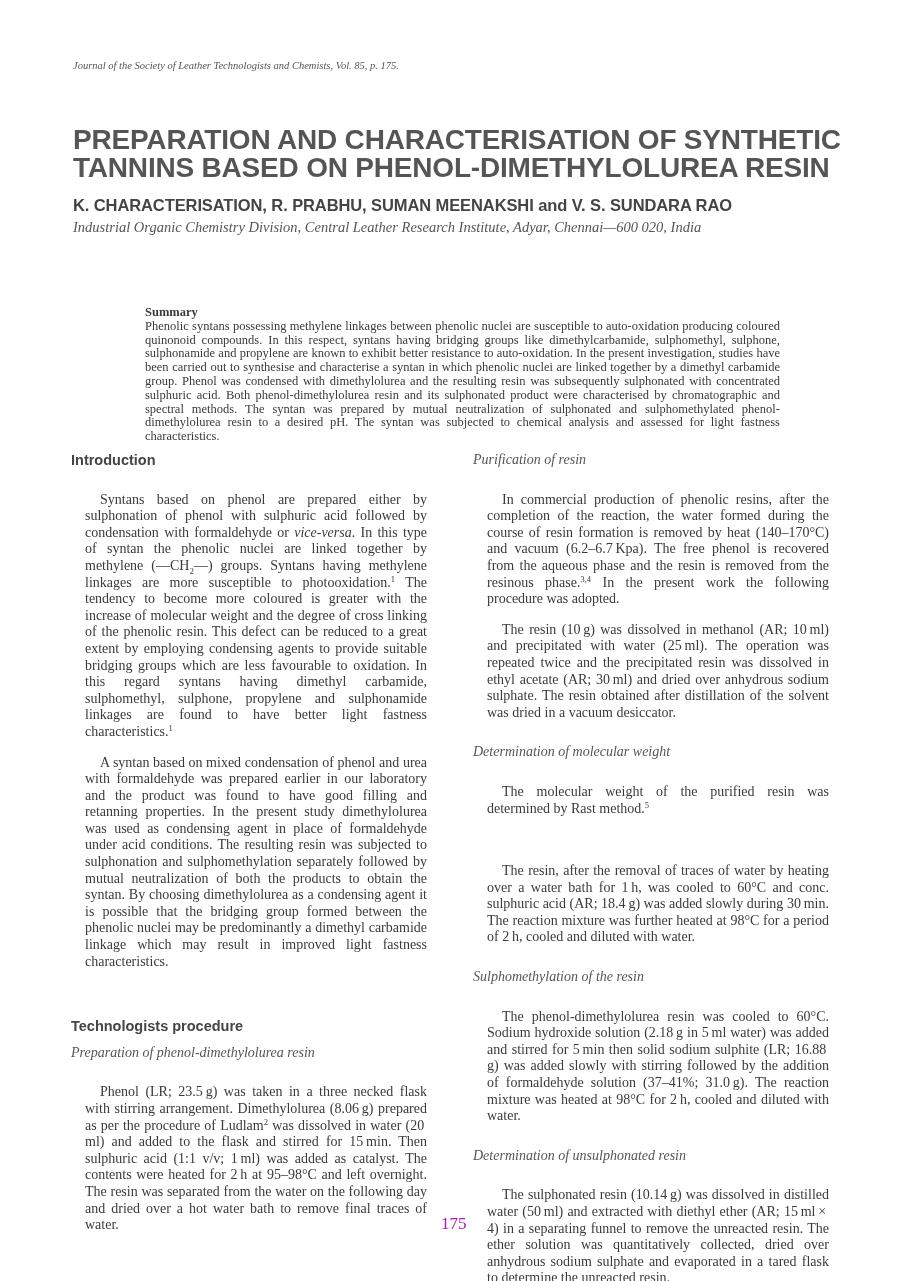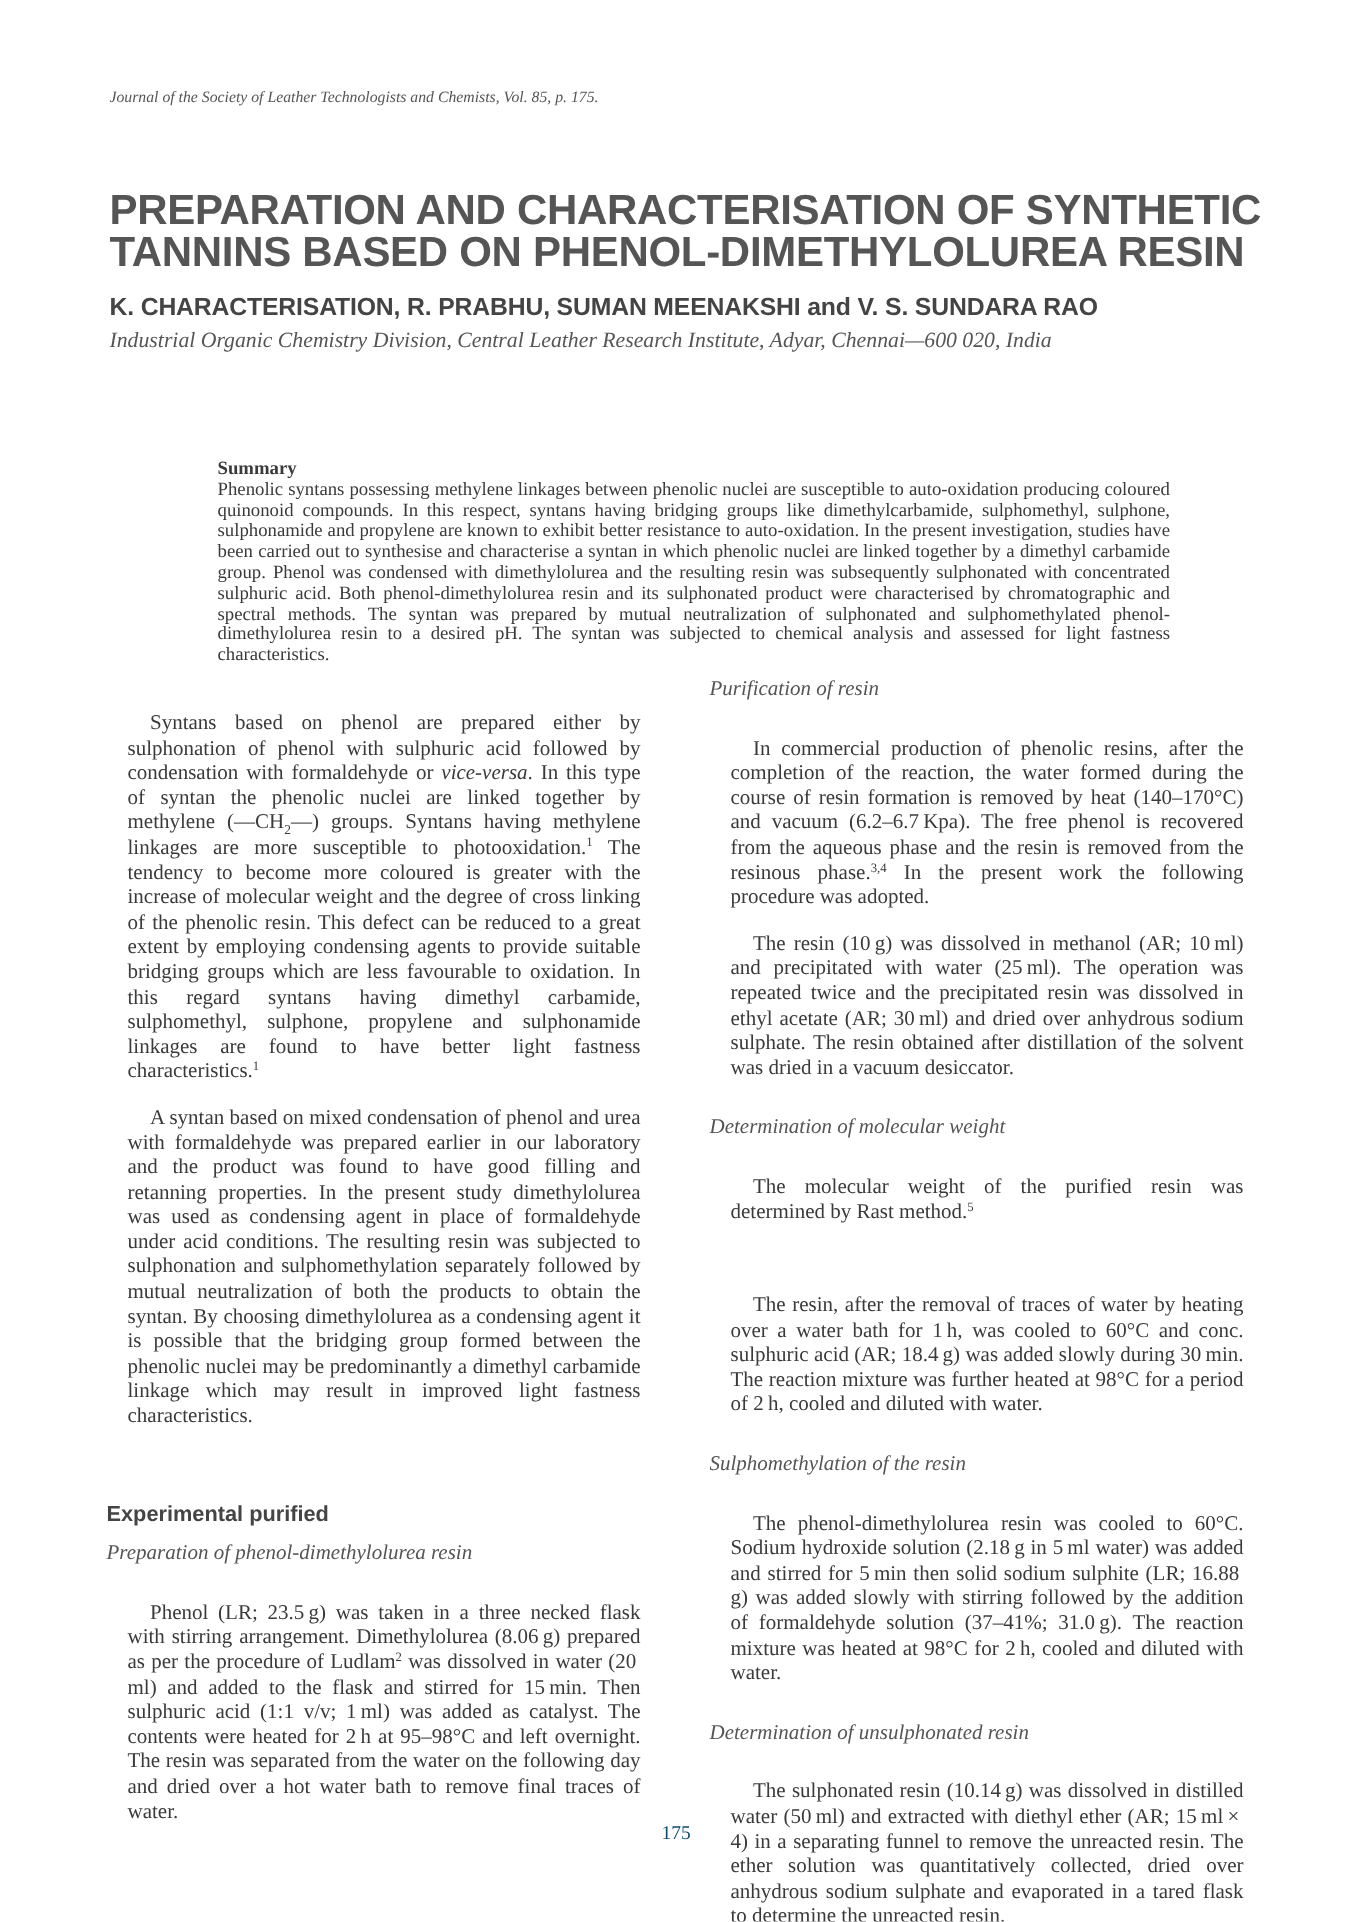--- a/index.html
+++ b/index.html
@@ -17,46 +17,47 @@
   #col-left { left: 71px; top: 452px; }
   #col-right { left: 473px; top: 452px; }
   .col p { margin: 14px; text-align: justify; text-indent: 15px; }
   .col h2 { margin: 0; font-family: "Liberation Sans", "DejaVu Sans", sans-serif; font-size: 14.5px; font-weight: bold; color: #444; }
   .col h3 { margin: 0; font-style: italic; font-weight: normal; font-size: 14px; color: #555; }
   .gap-s { height: 9px; }
   .gap-m { height: 10px; }
   .gap-l { height: 34px; }
   sup { font-size: 8.5px; line-height: 0; vertical-align: 5px; }
   sub { font-size: 9px; line-height: 0; }
-  #page-number { position: absolute; left: 441px; top: 1214px; font-size: 13px; color: #0c4a6e; }
+  #page-number { position: absolute; left: 441px; top: 1214px; font-size: 17px; color: #a21caf; }
 </style>
 </head>
 <body>
 
 <div id="running-head" class="serif">Journal of the Society of Leather Technologists and Chemists, Vol. 85, p. 175.</div>
 
 <div id="title" class="sans">
   <div>PREPARATION AND CHARACTERISATION OF SYNTHETIC</div>
   <div>TANNINS BASED ON PHENOL-DIMETHYLOLUREA RESIN</div>
 </div>
 
 <div id="authors" class="sans">K. CHARACTERISATION, R. PRABHU, SUMAN MEENAKSHI and V. S. SUNDARA RAO</div>
 <div id="affiliation" class="serif">Industrial Organic Chemistry Division, Central Leather Research Institute, Adyar, Chennai—600 020, India</div>
 
 <div id="summary" class="serif">
   <div class="heading">Summary</div>
   <p>Phenolic syntans possessing methylene linkages between phenolic nuclei are susceptible to auto-oxidation producing coloured quinonoid compounds. In this respect, syntans having bridging groups like dimethylcarbamide, sulphomethyl, sulphone, sulphonamide and propylene are known to exhibit better resistance to auto-oxidation. In the present investigation, studies have been carried out to synthesise and characterise a syntan in which phenolic nuclei are linked together by a dimethyl carbamide group. Phenol was condensed with dimethylolurea and the resulting resin was subsequently sulphonated with concentrated sulphuric acid. Both phenol-dimethylolurea resin and its sulphonated product were characterised by chromatographic and spectral methods. The syntan was prepared by mutual neutralization of sulphonated and sulphomethylated phenol-dimethylolurea resin to a desired pH. The syntan was subjected to chemical analysis and assessed for light fastness characteristics.</p>
 </div>
 
 <div id="col-left" class="col serif">
+  <h2>Introduction</h2>
   <div class="gap-s"></div>
   <p><span>Syntans based on phenol are prepared either by sulphonation of phenol with sulphuric acid followed by condensation with formaldehyde or </span><i>vice-versa</i><span>. In this type of syntan the phenolic nuclei are linked together by methylene (—CH</span><sub>2</sub><span>—) groups. Syntans having methylene linkages are more susceptible to photooxidation.</span><sup>1</sup><span> The tendency to become more coloured is greater with the increase of molecular weight and the degree of cross linking of the phenolic resin. This defect can be reduced to a great extent by employing condensing agents to provide suitable bridging groups which are less favourable to oxidation. In this regard syntans having dimethyl carbamide, sulphomethyl, sulphone, propylene and sulphonamide linkages are found to have better light fastness characteristics.</span><sup>1</sup></p>
   <p>A syntan based on mixed condensation of phenol and urea with formaldehyde was prepared earlier in our laboratory and the product was found to have good filling and retanning properties. In the present study dimethylolurea was used as condensing agent in place of formaldehyde under acid conditions. The resulting resin was subjected to sulphonation and sulphomethylation separately followed by mutual neutralization of both the products to obtain the syntan. By choosing dimethylolurea as a condensing agent it is possible that the bridging group formed between the phenolic nuclei may be predominantly a dimethyl carbamide linkage which may result in improved light fastness characteristics.</p>
   <div class="gap-l"></div>
-  <h2>Experimental purified</h2>
+  <h2>Technologists procedure</h2>
   <div class="gap-m"></div>
   <h3>Preparation of phenol-dimethylolurea resin</h3>
   <div class="gap-s"></div>
   <p><span>Phenol (LR; 23.5 g) was taken in a three necked flask with stirring arrangement. Dimethylolurea (8.06 g) prepared as per the procedure of Ludlam</span><sup>2</sup><span> was dissolved in water (20 ml) and added to the flask and stirred for 15 min. Then sulphuric acid (1:1 v/v; 1 ml) was added as catalyst. The contents were heated for 2 h at 95–98°C and left overnight. The resin was separated from the water on the following day and dried over a hot water bath to remove final traces of water.</span></p>
 </div>
 
 <div id="col-right" class="col serif">
   <h3>Purification of resin</h3>
   <div class="gap-s"></div>
   <p><span>In commercial production of phenolic resins, after the completion of the reaction, the water formed during the course of resin formation is removed by heat (140–170°C) and vacuum (6.2–6.7 Kpa). The free phenol is recovered from the aqueous phase and the resin is removed from the resinous phase.</span><sup>3,4</sup><span> In the present work the following procedure was adopted.</span></p>

